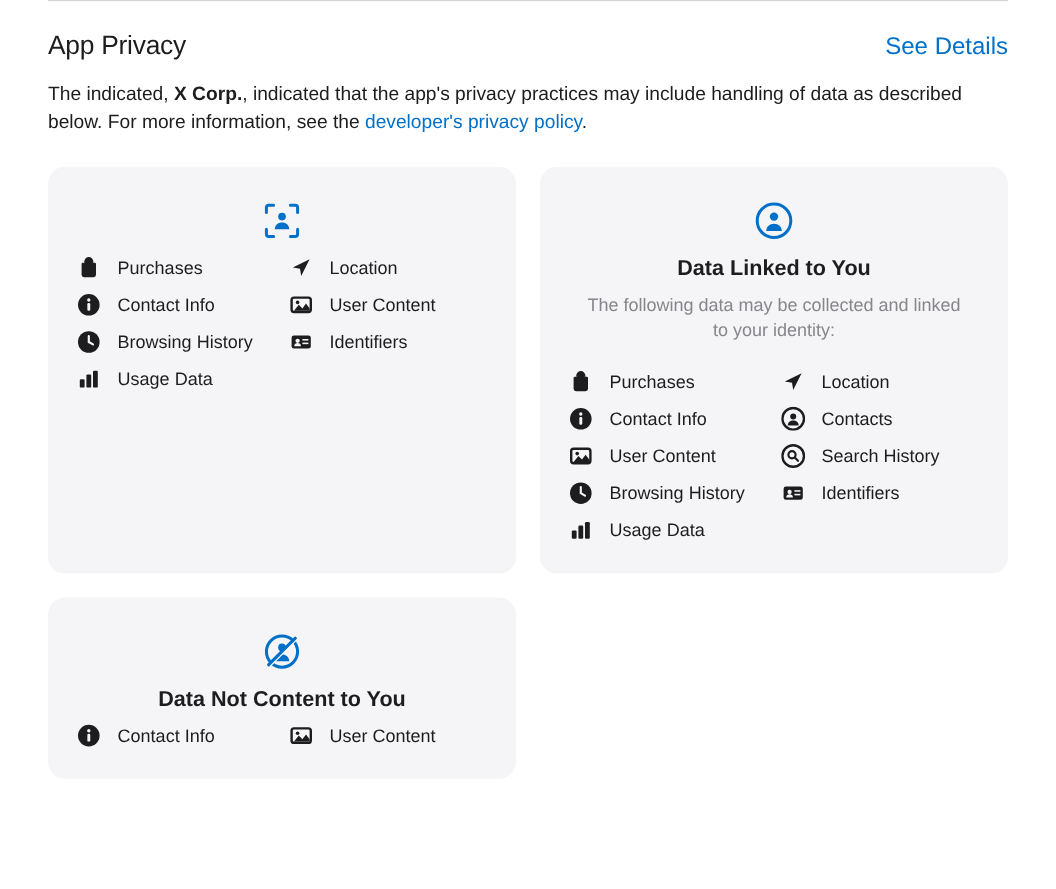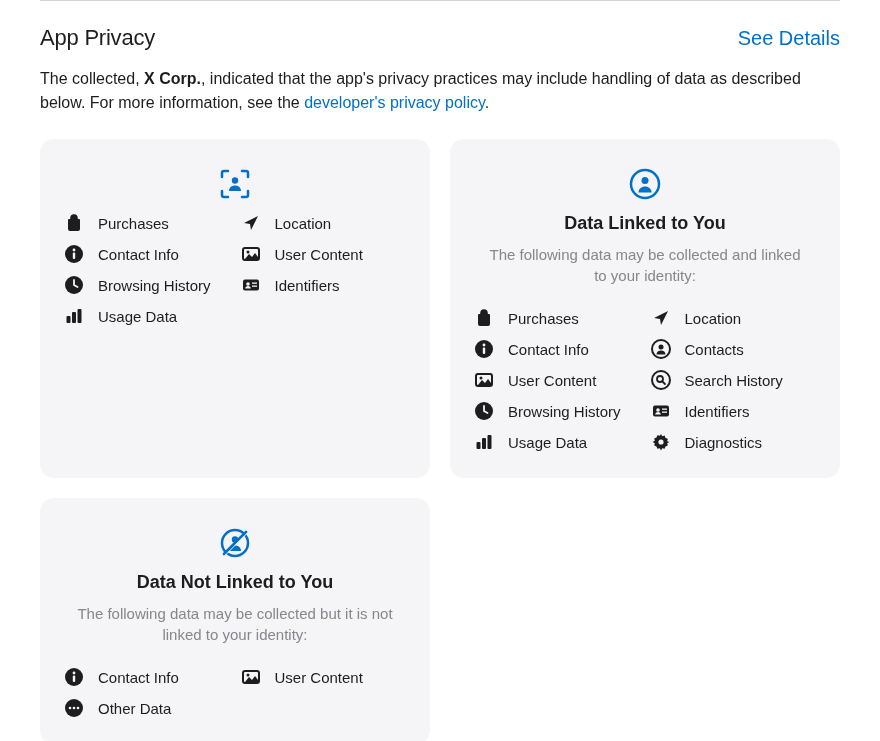--- a/index.html
+++ b/index.html
@@ -102,21 +102,21 @@
 <body>
 
 <div class="divider"></div>
 
 <div class="header-row">
   <h2>App Privacy</h2>
   <a class="see-details">See Details</a>
 </div>
 
 <p class="intro">
-  <span>The collected, </span><span class="bold">X Corp.</span><span>, indicated that the app's privacy practices may include handling of data as described below. For more information, see the </span><a>developer's privacy policy</a><span>.</span>
+  <span>The indicated, </span><span class="bold">X Corp.</span><span>, indicated that the app's privacy practices may include handling of data as described below. For more information, see the </span><a>developer's privacy policy</a><span>.</span>
 </p>
 
 <div class="cards">
 
   <div class="card">
     <div class="card-icon">
       <svg width="34" height="34" viewBox="0 0 34 34" fill="none">
         <path d="M4 10 V6 a2 2 0 0 1 2-2 h4 M24 4 h4 a2 2 0 0 1 2 2 v4 M30 24 v4 a2 2 0 0 1 -2 2 h-4 M10 30 H6 a2 2 0 0 1 -2-2 v-4" stroke="#0070c9" stroke-width="2.5" stroke-linecap="round"></path>
         <circle cx="17" cy="13.5" r="3.2" fill="#0070c9"></circle>
         <path d="M11 24 c0-3.3 2.7-5.5 6-5.5 s6 2.2 6 5.5 Z" fill="#0070c9"></path>
@@ -286,44 +286,34 @@
         <div class="item">
           <span class="item-icon">
             <svg width="20" height="20" viewBox="0 0 20 20">
               <rect x="2.5" y="10" width="4" height="7" rx="1" fill="#1d1d1f"></rect>
               <rect x="8" y="6" width="4" height="11" rx="1" fill="#1d1d1f"></rect>
               <rect x="13.5" y="3" width="4" height="14" rx="1" fill="#1d1d1f"></rect>
             </svg>
           </span>
           <span>Usage Data</span>
         </div>
-        <div class="item">
-          <span class="item-icon">
-            <svg width="20" height="20" viewBox="0 0 20 20">
-              <path d="M10 2 l1.2 2.2 2.4-.6 .9 2.3 2.3.9 -.6 2.4 L18.4 10 l-2.2 1.2 .6 2.4 -2.3.9 -.9 2.3 -2.4-.6 L10 18.4 8.8 16.2 6.4 16.8 5.5 14.5 3.2 13.6 3.8 11.2 1.6 10 3.8 8.8 3.2 6.4 5.5 5.5 6.4 3.2 8.8 3.8 Z" fill="#1d1d1f"></path>
-              <circle cx="10" cy="10" r="2.6" fill="#f5f5f7"></circle>
-            </svg>
-          </span>
-          <span>Diagnostics</span>
-        </div>
       </div>
   </div>
 
   <div class="card">
     <div class="card-icon">
       <svg width="34" height="34" viewBox="0 0 34 34" fill="none">
         <circle cx="17" cy="17" r="13" stroke="#0070c9" stroke-width="2.5"></circle>
         <circle cx="17" cy="13.5" r="3.2" fill="#0070c9"></circle>
         <path d="M11 25 c0-3.3 2.7-5.5 6-5.5 s6 2.2 6 5.5 Z" fill="#0070c9"></path>
         <line x1="6" y1="28" x2="28" y2="6" stroke="#0070c9" stroke-width="2.8" stroke-linecap="round"></line>
         <line x1="6" y1="28" x2="28" y2="6" stroke="#f5f5f7" stroke-width="1" stroke-linecap="round" transform="translate(1.2,1.2)"></line>
       </svg>
     </div>
-    <h3>Data Not Linked to You</h3>
-    <p class="card-desc">The following data may be collected but it is not linked to your identity:</p>
+    <h3>Data Not Content to You</h3>
     <div class="items-grid">
         <div class="item">
           <span class="item-icon">
             <svg width="20" height="20" viewBox="0 0 20 20">
               <circle cx="10" cy="10" r="9" fill="#1d1d1f"></circle>
               <circle cx="10" cy="6" r="1.4" fill="#f5f5f7"></circle>
               <rect x="8.8" y="8.5" width="2.4" height="6.5" rx="1" fill="#f5f5f7"></rect>
             </svg>
           </span>
           <span>Contact Info</span>
@@ -331,27 +321,16 @@
         <div class="item">
           <span class="item-icon">
             <svg width="20" height="20" viewBox="0 0 20 20">
               <rect x="2" y="4" width="16" height="12" rx="2" fill="none" stroke="#1d1d1f" stroke-width="2"></rect>
               <circle cx="7" cy="8" r="1.5" fill="#1d1d1f"></circle>
               <path d="M4 15 L8 10 L11 13 L14 9 L17 13 V15 Z" fill="#1d1d1f"></path>
             </svg>
           </span>
           <span>User Content</span>
         </div>
-        <div class="item">
-          <span class="item-icon">
-            <svg width="20" height="20" viewBox="0 0 20 20">
-              <circle cx="10" cy="10" r="9" fill="#1d1d1f"></circle>
-              <circle cx="6" cy="10" r="1.3" fill="#f5f5f7"></circle>
-              <circle cx="10" cy="10" r="1.3" fill="#f5f5f7"></circle>
-              <circle cx="14" cy="10" r="1.3" fill="#f5f5f7"></circle>
-            </svg>
-          </span>
-          <span>Other Data</span>
-        </div>
       </div>
   </div>
 
 </div>
 
 </body></html>

